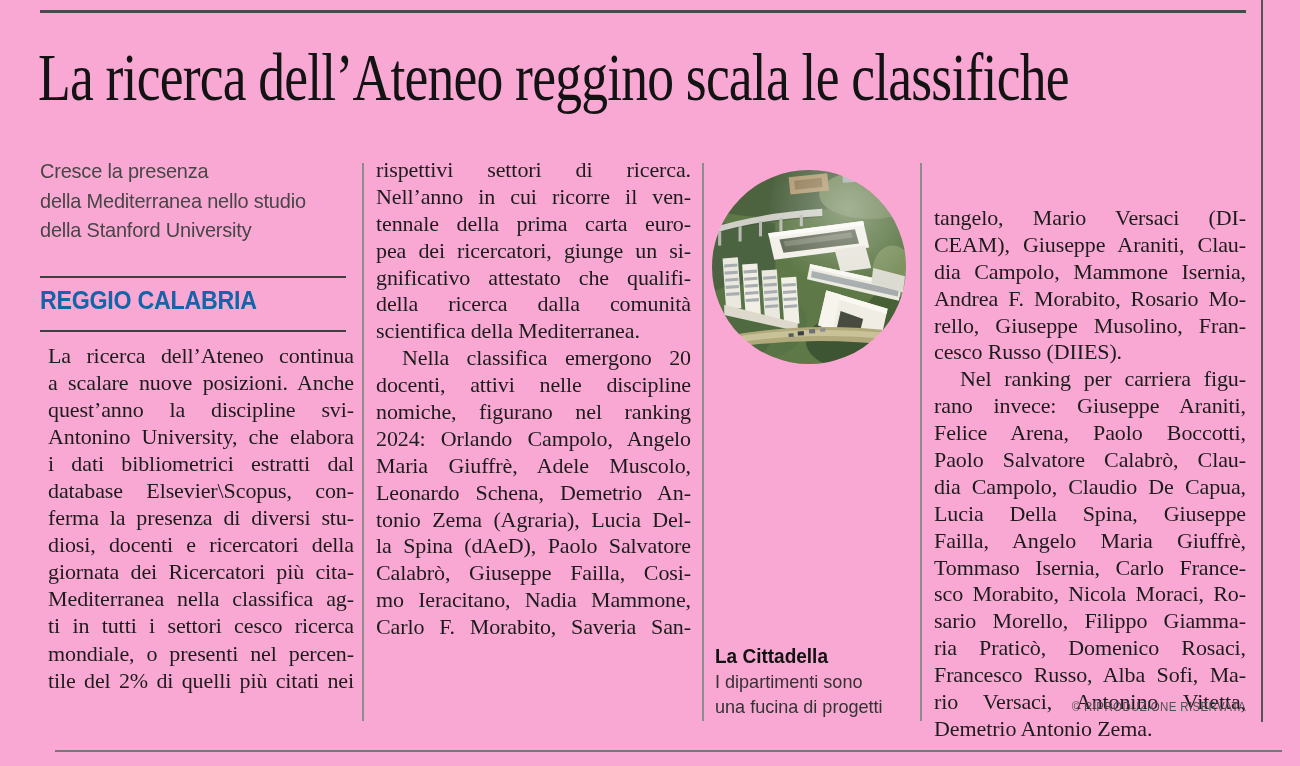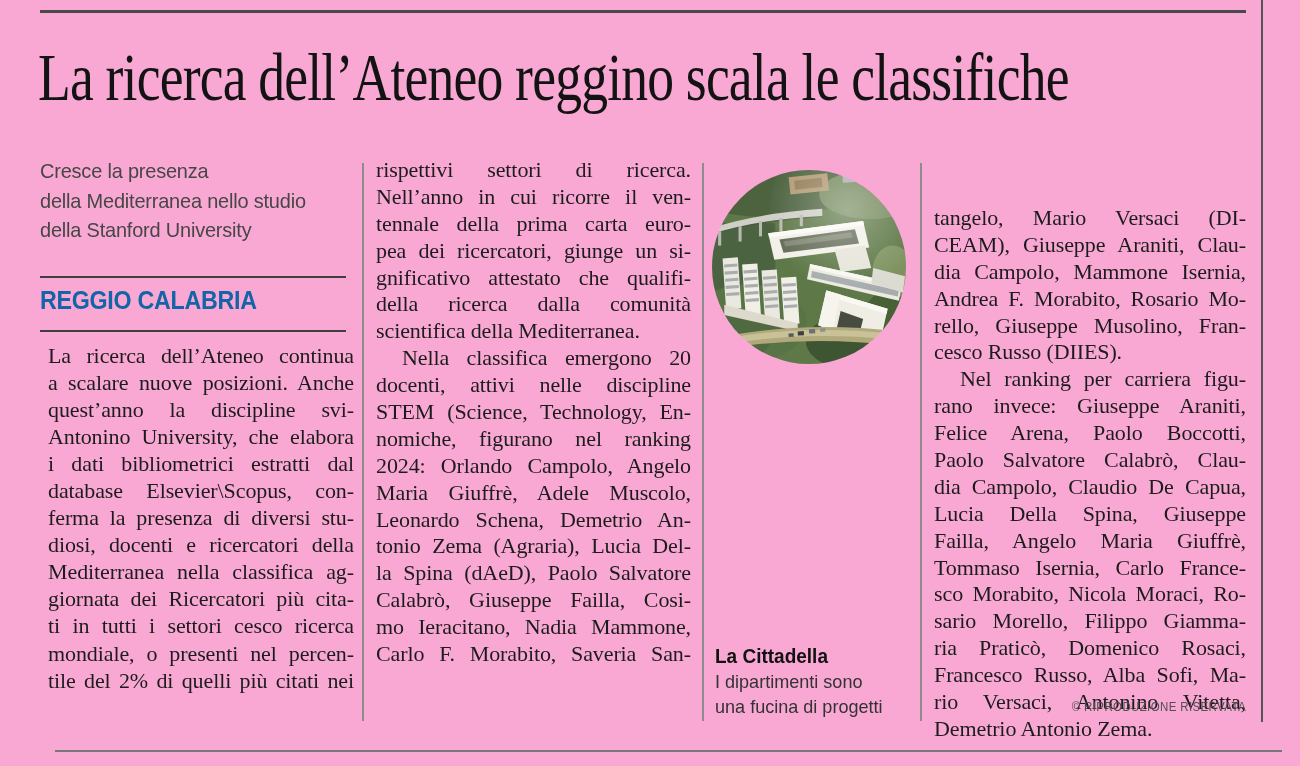--- a/index.html
+++ b/index.html
@@ -101,37 +101,36 @@
 
   <div id="body-col1" class="bodycol col1" style="left:40px;top:342px;width:306px;height:380px;margin-left:8px;">
       <div class="tline">La ricerca dell’Ateneo continua</div>
       <div class="tline">a scalare nuove posizioni. Anche</div>
       <div class="tline">quest’anno la discipline svi-</div>
       <div class="tline">Antonino University, che elabora</div>
       <div class="tline">i dati bibliometrici estratti dal</div>
       <div class="tline">database Elsevier\Scopus, con-</div>
       <div class="tline">ferma la presenza di diversi stu-</div>
       <div class="tline">diosi, docenti e ricercatori della</div>
+      <div class="tline">giornata dei Ricercatori più cita-</div>
       <div class="tline">Mediterranea nella classifica ag-</div>
-      <div class="tline">giornata dei Ricercatori più cita-</div>
       <div class="tline">ti in tutti i settori cesco ricerca</div>
       <div class="tline">mondiale, o presenti nel percen-</div>
       <div class="tline">tile del 2% di quelli più citati nei</div>
     </div>
   <div id="body-col2" class="bodycol" style="left:376px;top:157px;width:315px;height:566px;">
       <div class="tline">rispettivi settori di ricerca.</div>
       <div class="tline">Nell’anno in cui ricorre il ven-</div>
       <div class="tline">tennale della prima carta euro-</div>
       <div class="tline">pea dei ricercatori, giunge un si-</div>
       <div class="tline">gnificativo attestato che qualifi-</div>
       <div class="tline">della ricerca dalla comunità</div>
       <div class="tline endline">scientifica della Mediterranea.</div>
       <div class="tline indent">Nella classifica emergono 20</div>
       <div class="tline">docenti, attivi nelle discipline</div>
-      <div class="tline">STEM (Science, Technology, En-</div>
       <div class="tline">nomiche, figurano nel ranking</div>
       <div class="tline">2024: Orlando Campolo, Angelo</div>
       <div class="tline">Maria Giuffrè, Adele Muscolo,</div>
       <div class="tline">Leonardo Schena, Demetrio An-</div>
       <div class="tline">tonio Zema (Agraria), Lucia Del-</div>
       <div class="tline">la Spina (dAeD), Paolo Salvatore</div>
       <div class="tline">Calabrò, Giuseppe Failla, Cosi-</div>
       <div class="tline">mo Ieracitano, Nadia Mammone,</div>
       <div class="tline">Carlo F. Morabito, Saveria San-</div>
     </div>

